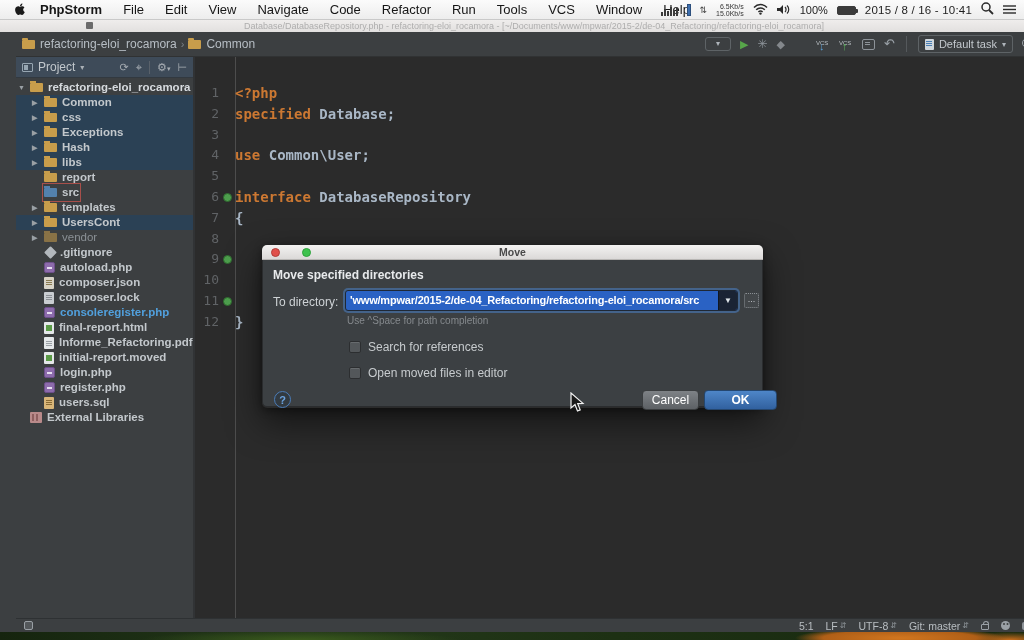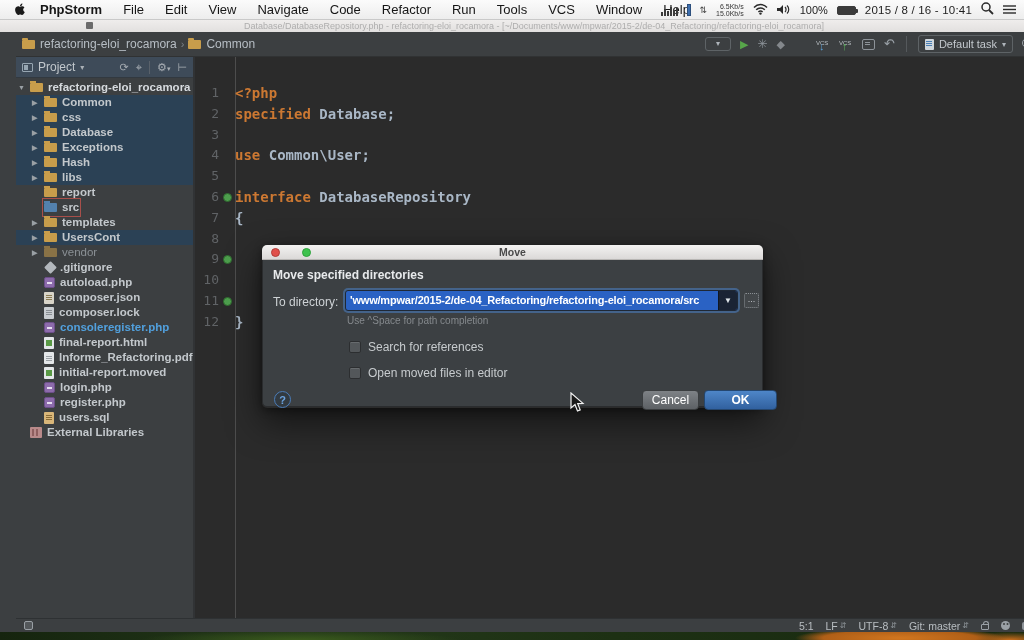--- a/index.html
+++ b/index.html
@@ -359,27 +359,20 @@
           </div>
 
           <div class="trow sel">
             <span class="arr">▶</span>
             <span class="boxwrap">
               <span class="ti ic-folder"></span>
               <span class="tlabel">css</span>
             </span>
           </div>
 
-          <div class="trow sel">
-            <span class="arr">▶</span>
-            <span class="boxwrap">
-              <span class="ti ic-folder"></span>
-              <span class="tlabel">Database</span>
-            </span>
-          </div>
 
           <div class="trow sel">
             <span class="arr">▶</span>
             <span class="boxwrap">
               <span class="ti ic-folder"></span>
               <span class="tlabel">Exceptions</span>
             </span>
           </div>
 
           <div class="trow sel">

